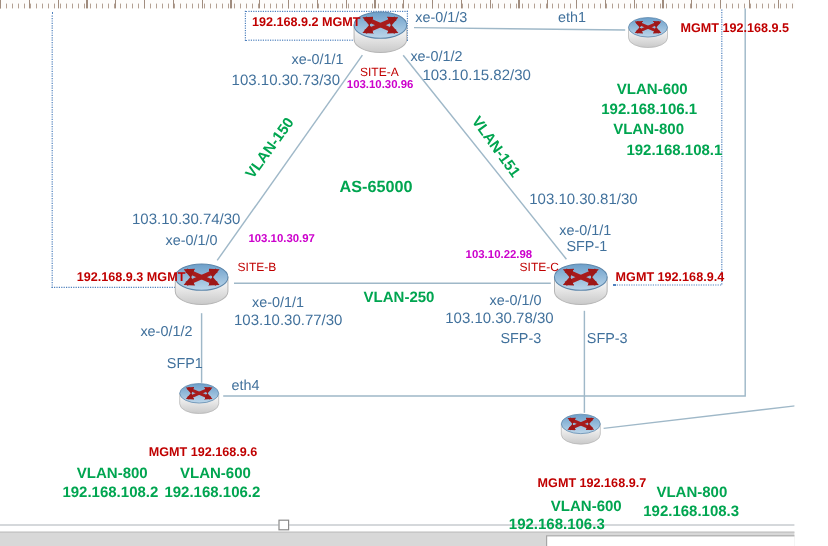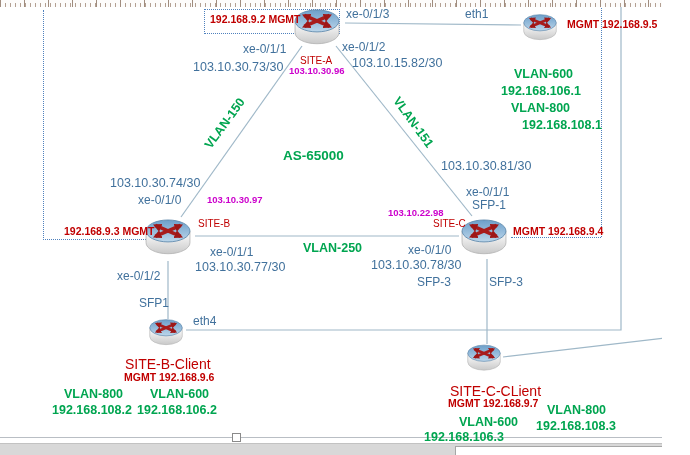--- a/index.html
+++ b/index.html
@@ -146,28 +146,26 @@
   <div class="lbl lo" style="left:388px;top:208px">103.10.22.98</div>
   <div class="lbl site" style="left:433px;top:218px">SITE-C</div>
   <div class="lbl mgmt" style="left:513px;top:226px">MGMT 192.168.9.4</div>
   <div class="lbl if" style="left:408px;top:244px">xe-0/1/0</div>
   <div class="lbl ip" style="left:371px;top:259px">103.10.30.78/30</div>
   <div class="lbl if" style="left:417px;top:276px">SFP-3</div>
   <div class="lbl if" style="left:489px;top:276px">SFP-3</div>
 
   <div class="lbl if" style="left:139px;top:297px">SFP1</div>
   <div class="lbl if" style="left:193px;top:315px">eth4</div>
-  <div class="lbl ctitle" style="left:125px;top:357px">SITE-B-Client</div>
   <div class="lbl mgmt" style="left:124px;top:372px">MGMT 192.168.9.6</div>
   <div class="lbl vlan" style="left:64px;top:388px">VLAN-800</div>
   <div class="lbl vlan" style="left:150px;top:388px">VLAN-600</div>
   <div class="lbl vlan" style="left:52px;top:404px">192.168.108.2</div>
   <div class="lbl vlan" style="left:137px;top:404px">192.168.106.2</div>
 
-  <div class="lbl ctitle" style="left:450px;top:384px">SITE-C-CLient</div>
   <div class="lbl mgmt" style="left:448px;top:398px">MGMT 192.168.9.7</div>
   <div class="lbl vlan" style="left:547px;top:404px">VLAN-800</div>
   <div class="lbl vlan" style="left:459px;top:416px">VLAN-600</div>
   <div class="lbl vlan" style="left:536px;top:420px">192.168.108.3</div>
   <div class="lbl vlan" style="left:424px;top:431px">192.168.106.3</div>
 
   <div class="shape-edge"></div>
   <div class="handle"></div>
   <div class="page-band"></div>
   <div class="page-box"></div>

